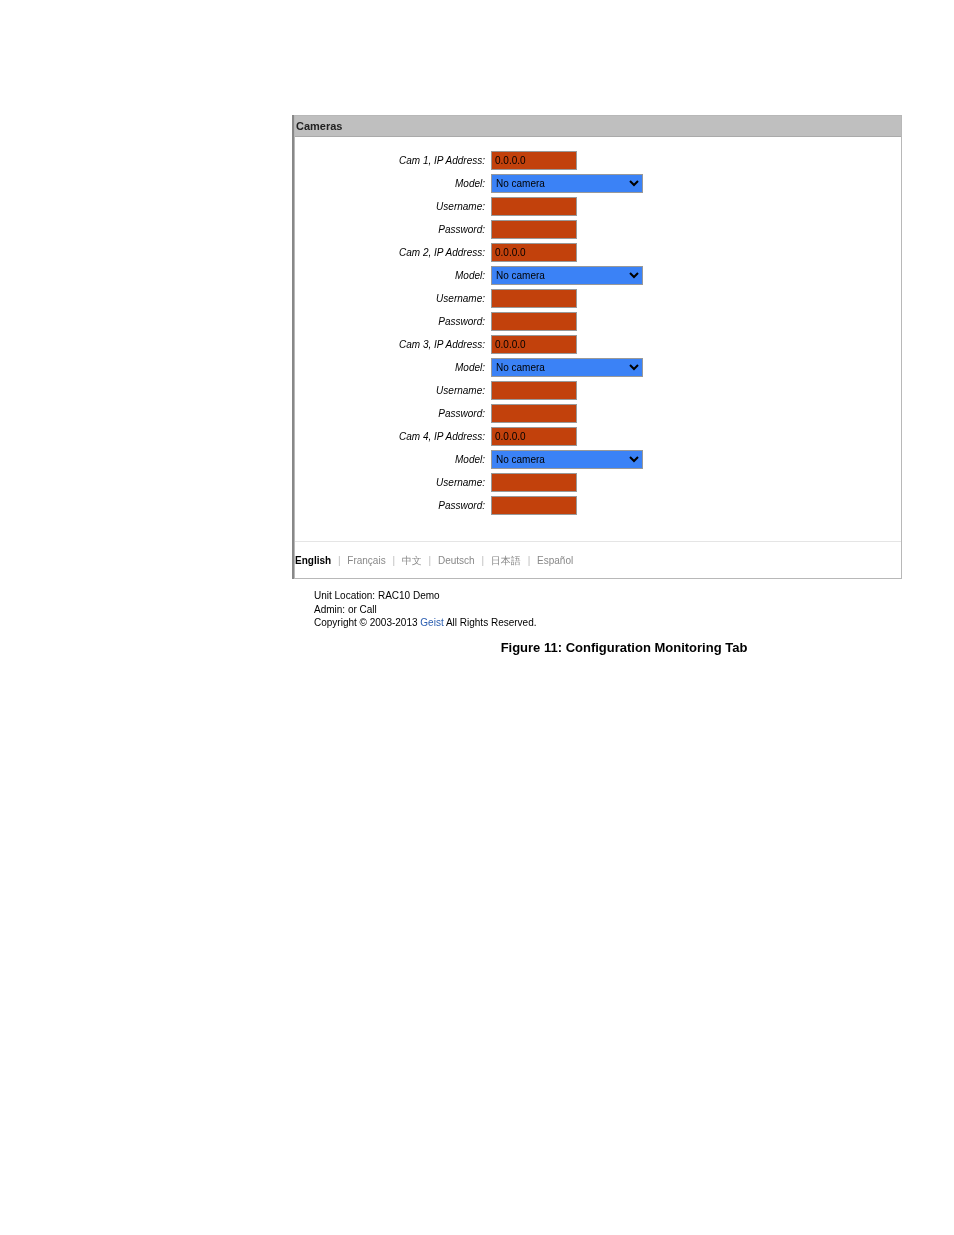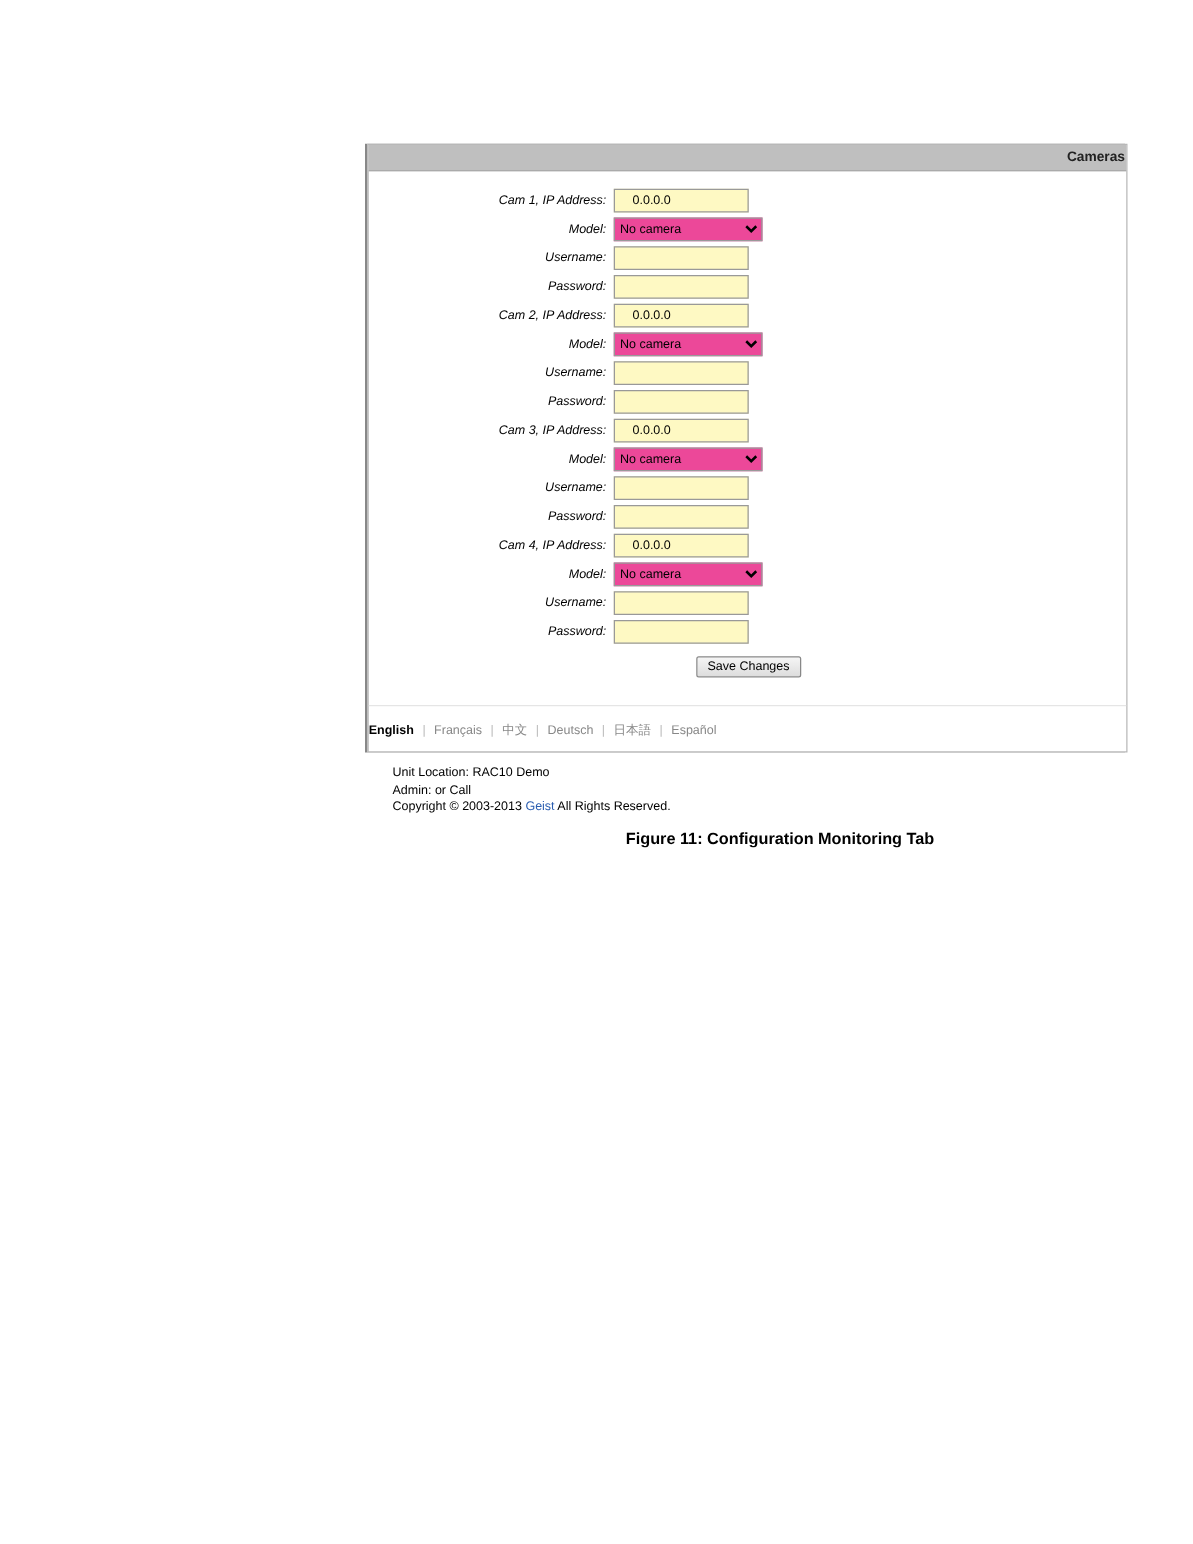--- a/index.html
+++ b/index.html
@@ -22,21 +22,20 @@
     background: #fff;
     box-shadow: -2px 0 0 #888;
   }
   .panel-header {
     background: #bfbfbf;
     padding: 4px 1px;
     font-weight: bold;
     font-size: 11px;
     color: #222;
     border-bottom: 1px solid #aaa;
-    text-align: right;
   }
   .form-body {
     padding: 10px 0 14px 0;
   }
   .row {
     display: flex;
     align-items: center;
     margin: 4px 0;
   }
   .lbl {
@@ -45,29 +44,29 @@
     padding-right: 6px;
     font-size: 10px;
     color: #000;
     font-style: italic;
   }
   .txt {
     width: 78px;
     height: 15px;
     border: 1px solid #999;
     font-size: 10px;
-    padding: 1px 14px;
-    background: #fef9c3;
+    padding: 1px 3px;
+    background: #c2410c;
   }
   .sel {
-    width: 119px;
+    width: 152px;
     height: 19px;
     border: 1px solid #999;
     font-size: 10px;
-    background: #ec4899;
+    background: #3b82f6;
   }
   .btn-row {
     display:flex;
     padding-left: 262px;
     margin-top: 10px;
   }
   .btn {
     font-size: 10px;
     padding: 2px 8px;
     background: linear-gradient(#f5f5f5,#ddd);
@@ -178,23 +177,20 @@
       </div>
       <div class="row">
         <span class="lbl">Username:</span>
         <input class="txt" value="" style="">
       </div>
       <div class="row">
         <span class="lbl">Password:</span>
         <input class="txt" type="password" value="" style="">
       </div>
 
-      <div class="btn-row">
-        <button class="btn">Save Changes</button>
-      </div>
     </div>
 
     <div class="lang-bar">
       <span class="current">English</span>
       <span class="sep">|</span>
       <span>Français</span>
       <span class="sep">|</span>
       <span>中文</span>
       <span class="sep">|</span>
       <span>Deutsch</span>

